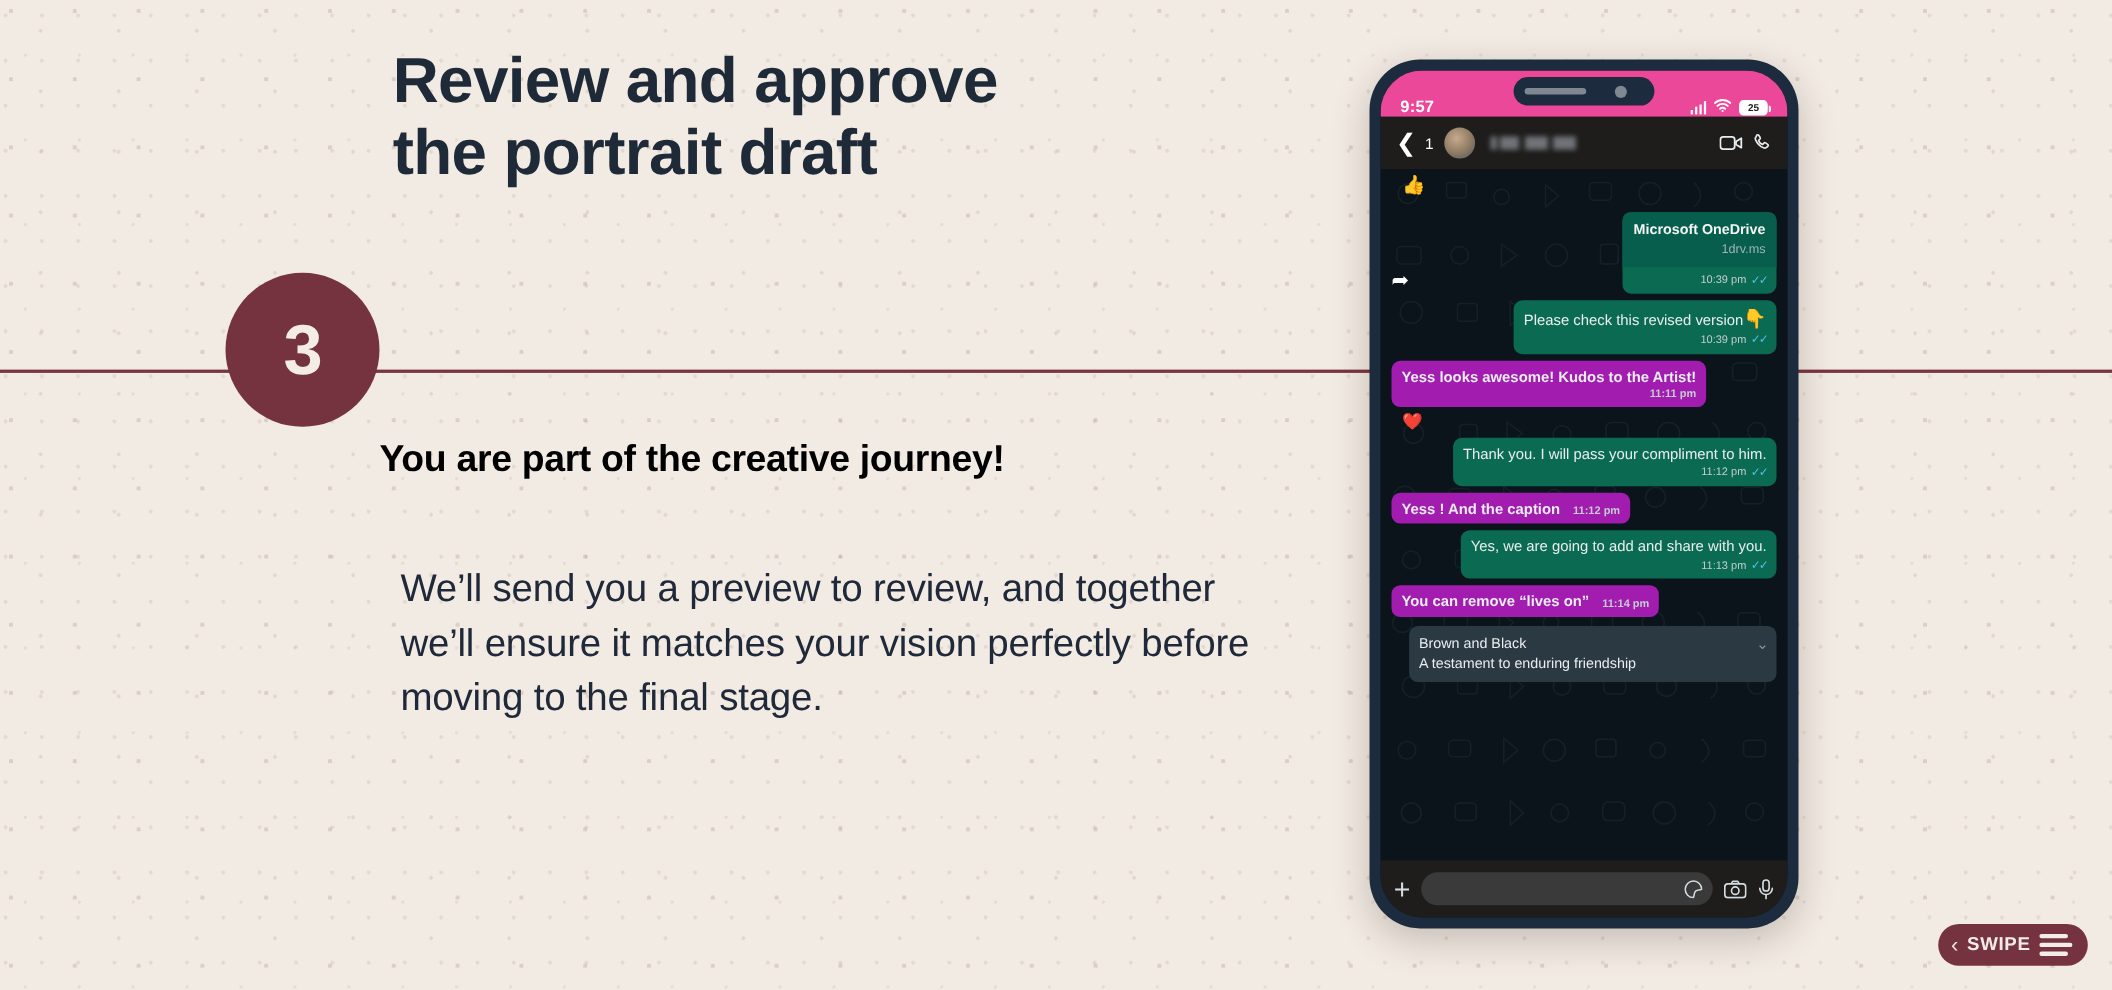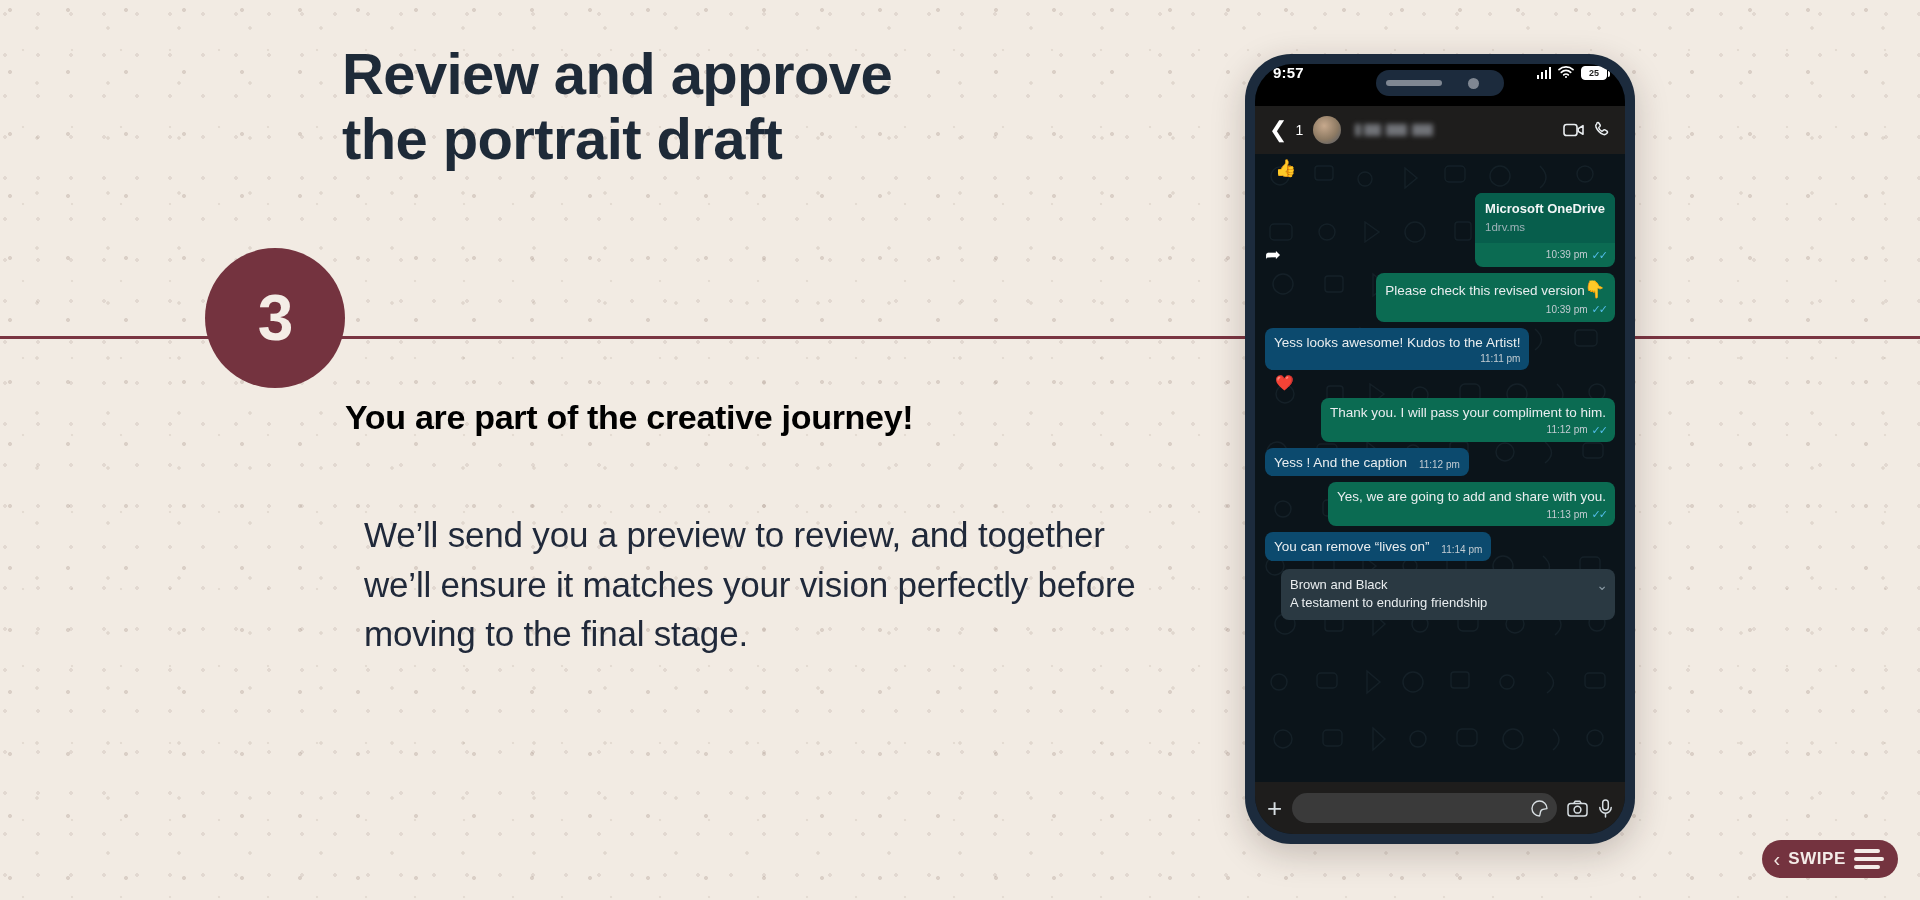--- a/index.html
+++ b/index.html
@@ -57,21 +57,21 @@
     color: #F4EDE6;
     font-size: 64px;
     font-weight: 700;
     line-height: 1;
     letter-spacing: -1px;
   }
 
   
   #title {
     position: absolute;
-    left: 342px; top: 42px;
+    left: 357px; top: 42px;
     width: 720px;
     color: #1E2A38;
     font-size: 58px;
     font-weight: 700;
     line-height: 1.12;
     letter-spacing: -0.6px;
   }
   #subtitle {
     position: absolute;
     left: 345px; top: 398px;
@@ -107,22 +107,22 @@
     width: 100%; height: 100%;
     background: #0D1822;
     border-radius: 38px;
     overflow: hidden;
     display: flex; flex-direction: column;
   }
   
   #statusbar {
     position: relative;
     height: 42px;
-    background: #000000;
-    display: flex; align-items: flex-start;
+    background: #ec4899;
+    display: flex; align-items: flex-end;
     padding: 0 18px;
     flex: none;
     color: #fff;
     font-size: 15px;
     font-weight: 700;
   }
   #statusbar .clock { letter-spacing: .2px; }
   #statusbar .right {
     margin-left: auto;
     display: flex; align-items: center; gap: 7px;
@@ -206,23 +206,24 @@
   .msgrow.out { justify-content: flex-end; }
   .msgrow.in { justify-content: flex-start; }
   .bubble {
     max-width: 80%;
     border-radius: 8px;
     padding: 6px 9px 5px 9px;
     font-size: 13.5px;
     line-height: 1.3;
     color: #E9EDEF;
     position: relative;
+    text-align: right;
   }
   .bubble.out { background: #0B6B52; }
-  .bubble.in  { background: #0c4a6e; }
+  .bubble.in  { background: #a21caf; font-weight: bold; }
   .meta {
     display: flex; align-items: center; justify-content: flex-end;
     gap: 4px;
     font-size: 10px;
     color: #C3CCD2;
     margin-top: 1px;
   }
   .meta.inline { display: inline-flex; margin-left: 8px; vertical-align: bottom; }
   .ticks { color: #53BDEB; font-size: 11px; letter-spacing: -2px; }
 

